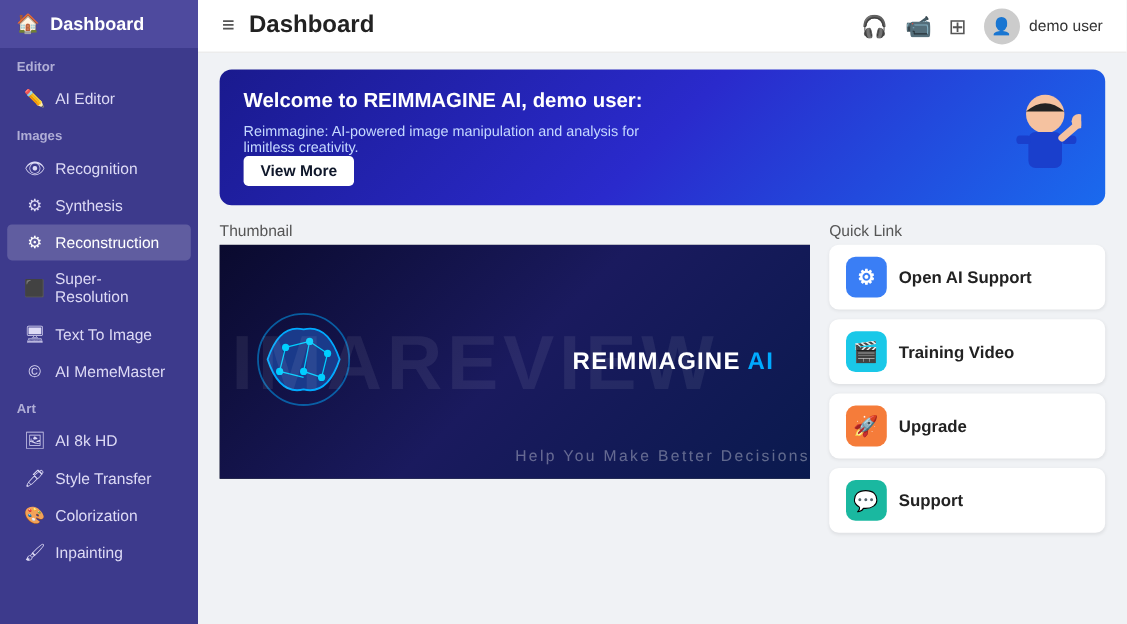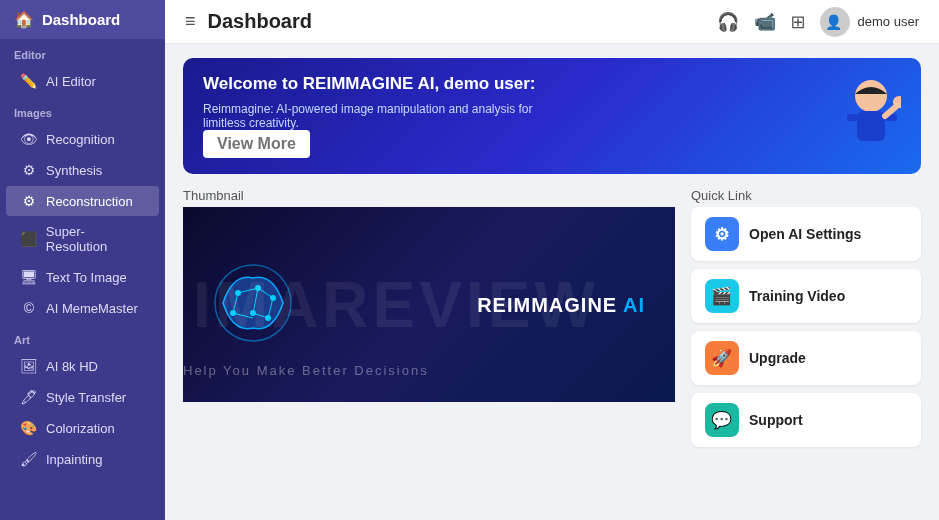--- a/index.html
+++ b/index.html
@@ -91,25 +91,25 @@
       align-items: center;
       justify-content: space-between;
       margin-bottom: 14px;
       position: relative;
       overflow: hidden;
     }
     .welcome-text h2 { font-size: 17px; font-weight: 700; margin-bottom: 8px; }
     .welcome-text p { font-size: 12px; color: #c5d8ff; max-width: 360px; }
     .view-more-btn {
       background: white;
-      color: #737373;
+      color: #0f172a;
       border: none;
       padding: 5px 14px;
       border-radius: 4px;
-      font-size: 16px;
+      font-size: 13px;
       font-weight: 600;
       cursor: pointer;
     }
     .welcome-character {
       width: 90px;
       height: 80px;
       position: relative;
     }
 
     
@@ -311,34 +311,34 @@
               <circle cx="65" cy="60" r="3" fill="#00cfff"></circle>
             </svg>
           </div>
 
           <div style="position:absolute;right:30px;top:50%;transform:translateY(-50%);text-align:left;">
             <div style="font-size:20px;font-weight:900;color:white;letter-spacing:1px;">
               <span>REIMMAGINE</span> <span style="color:#00aaff;">AI</span>
             </div>
           </div>
 
-          <div style="position:absolute;bottom:24px;left:0;right:0;text-align:left;color:rgba(255,255,255,0.35);font-size:13px;letter-spacing:2px;">Help You Make Better Decisions</div>
+          <div style="position:absolute;bottom:12px;left:0;right:0;text-align:right;color:rgba(255,255,255,0.35);font-size:13px;letter-spacing:2px;">Help You Make Better Decisions</div>
 
           <div style="position:absolute;inset:0;display:flex;align-items:center;justify-content:flex-start;padding-left:10px;pointer-events:none;">
             <span style="font-size:64px;font-weight:900;color:rgba(255,255,255,0.07);letter-spacing:4px;">IMAREVIEW</span>
           </div>
         </div>
       </div>
 
       <div class="quicklink-section">
         <div class="section-label">Quick Link</div>
         <div class="quicklink-list">
           <div class="quicklink-item">
             <div class="ql-icon blue">⚙</div>
-            <span>Open AI Settings</span>
+            <span>Open AI Support</span>
           </div>
           <div class="quicklink-item">
             <div class="ql-icon cyan">🎬</div>
             <span>Training Video</span>
           </div>
           <div class="quicklink-item">
             <div class="ql-icon orange">🚀</div>
             <span>Upgrade</span>
           </div>
           <div class="quicklink-item">

